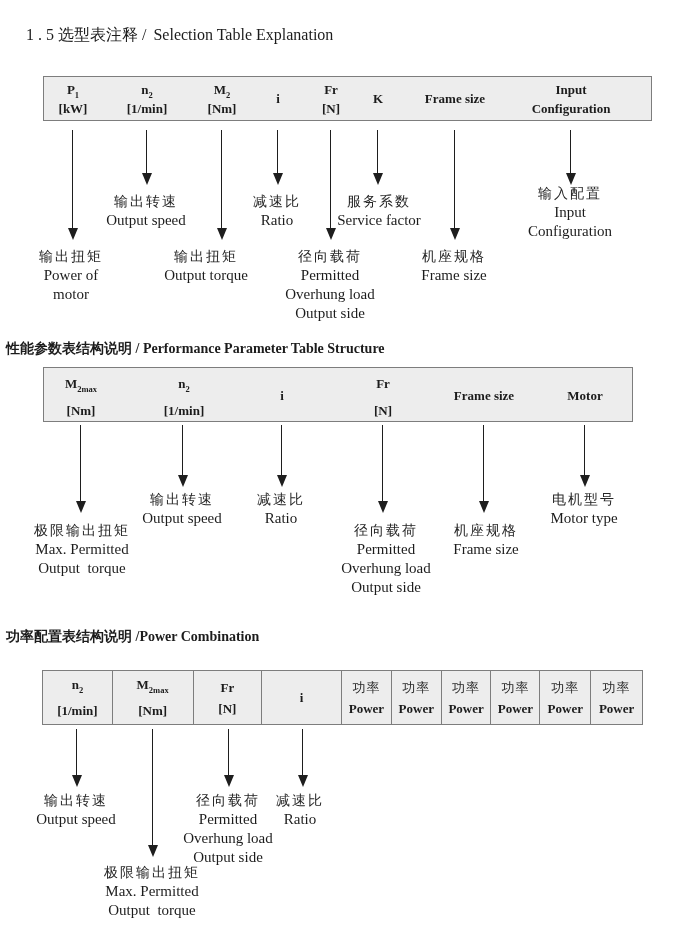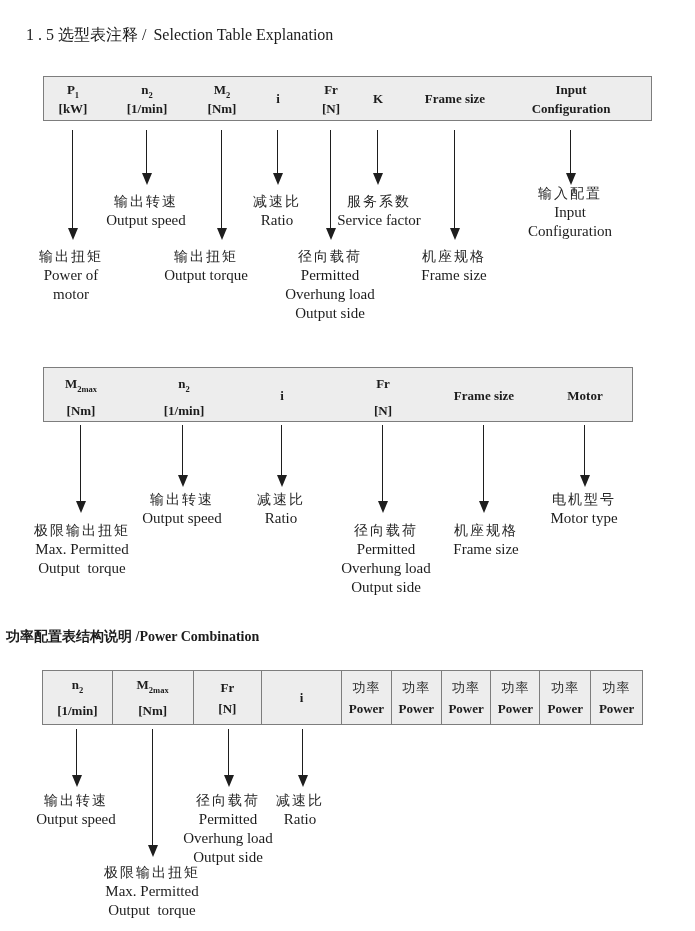--- a/index.html
+++ b/index.html
@@ -121,20 +121,21 @@
     <div class="zh">径向载荷</div>
     <div class="en">Permitted</div>
     <div class="en">Overhung load</div>
     <div class="en">Output side</div>
   </div>
   <div class="co" style="left:454px;top:247px">
     <div class="zh">机座规格</div>
     <div class="en">Frame size</div>
   </div>
 
+  <div class="heading" style="top:340px">性能参数表结构说明 / Performance Parameter Table Structure</div>
 
   <div class="tbox" style="left:43px;top:367px;width:590px;height:55px">
     <div class="tcell t2c" style="left:37px;top:2px">
       <div class="l"><span>M</span><sub>2max</sub></div>
       <div class="l">[Nm]</div>
     </div>
     <div class="tcell t2c" style="left:140px;top:2px">
       <div class="l"><span>n</span><sub>2</sub></div>
       <div class="l">[1/min]</div>
     </div>

